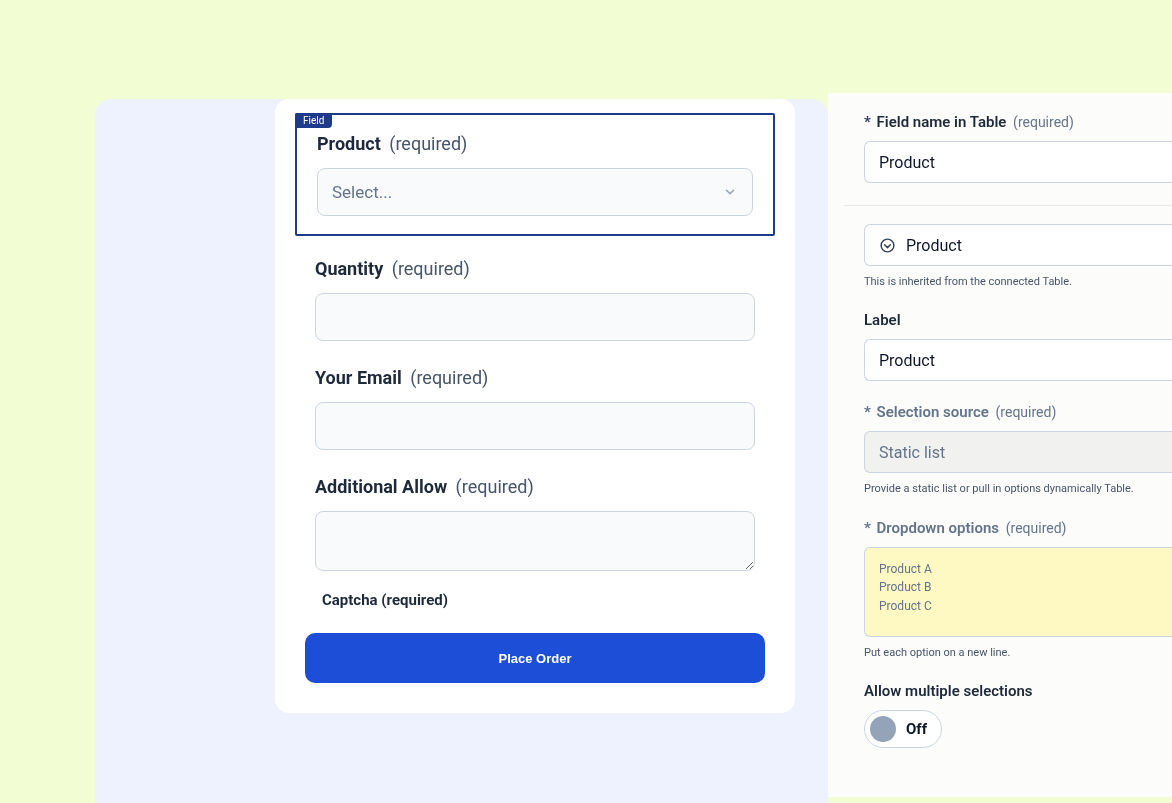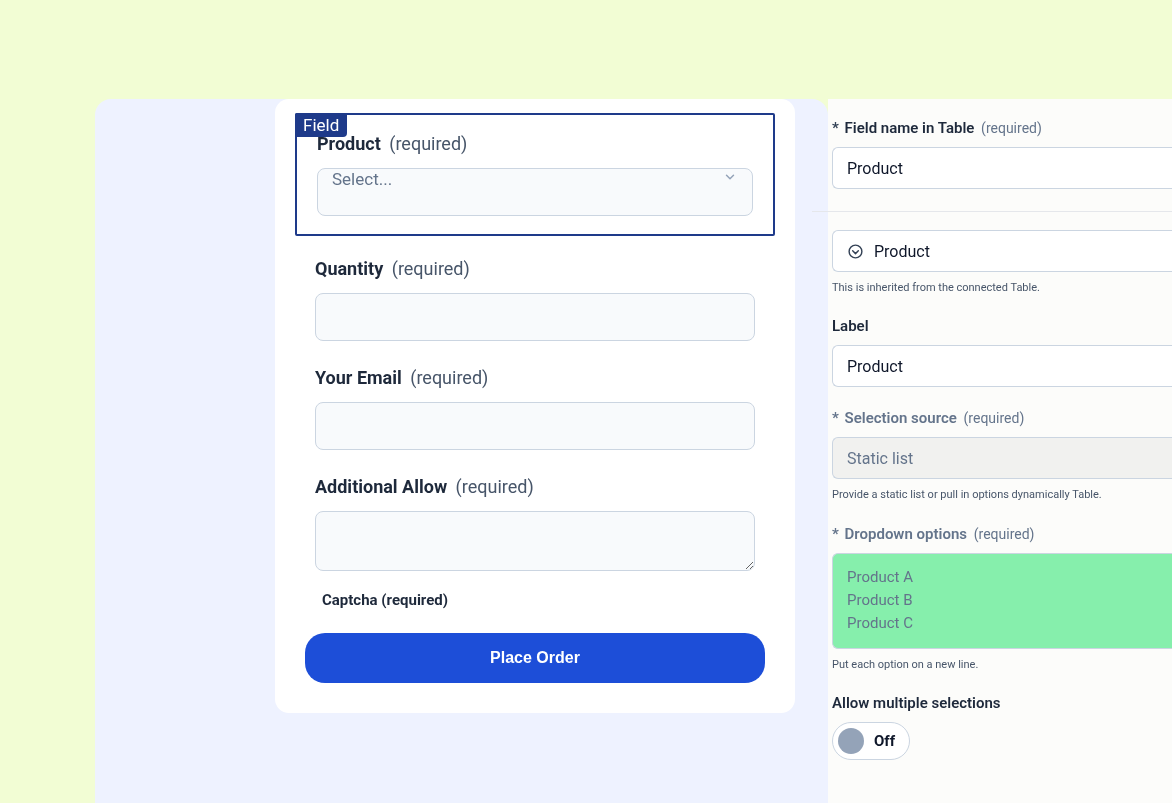--- a/index.html
+++ b/index.html
@@ -44,21 +44,21 @@
       padding: 18px 20px 18px 20px;
       margin-bottom: 22px;
     }
     
     .field-tag {
       position: absolute;
       top: -2px;
       left: -2px;
       background: #1e3a8a;
       color: #fff;
-      font-size: 17px;
+      font-size: 10px;
       padding: 2px 8px;
       border-radius: 2px 0 4px 0;
     }
     
     .field-label {
       font-size: 18px;
       font-weight: 700;
       color: #1e293b;
       margin-bottom: 14px;
     }
@@ -73,21 +73,21 @@
       padding: 0 20px;
       margin-bottom: 26px;
     }
     
     .select-box {
       border: 1px solid #cbd5e1;
       background: #f8fafc;
       border-radius: 8px;
       height: 48px;
       display: flex;
-      align-items: flex-start;
+      align-items: center;
       justify-content: space-between;
       padding: 0 14px;
       color: #64748b;
       font-size: 17px;
     }
     
     .chevron {
       width: 16px;
       height: 16px;
       display: flex;
@@ -123,37 +123,37 @@
       font-weight: 700;
       color: #1e293b;
       margin: 12px 0 24px 27px;
     }
     
     .submit-btn {
       margin: 0 10px;
       background: #1d4ed8;
       color: #fff;
       border: none;
-      border-radius: 20px;
+      border-radius: 10px;
       height: 50px;
       width: calc(100% - 20px);
-      font-size: 16px;
+      font-size: 13px;
       font-weight: 700;
       cursor: pointer;
     }
     
     
     .side-panel {
       position: absolute;
       left: 828px;
-      top: 99px;
+      top: 93px;
       width: 344px;
       height: 704px;
       background: #fcfcfa;
-      padding: 20px 0 0 4px;
+      padding: 20px 0 0 36px;
     }
     
     .prop-row {
       margin-bottom: 22px;
       padding-right: 0;
     }
     
     .prop-label {
       font-size: 15px;
       color: #1e293b;
@@ -217,23 +217,23 @@
       border-top: 1px solid #e5e7eb;
       margin: 6px 0 18px 0;
       margin-left: -20px;
     }
     
     .options-box {
       width: 100%;
       border: 1px solid #cbd5e1;
       border-right: none;
       border-radius: 6px 0 0 6px;
-      background: #86efac;
+      background: #fef9c3;
       padding: 12px 14px;
-      font-size: 15px;
+      font-size: 12px;
       color: #64748b;
       line-height: 1.55;
       min-height: 90px;
     }
     
     .toggle {
       display: inline-flex;
       align-items: center;
       border: 1px solid #cbd5e1;
       border-radius: 999px;

